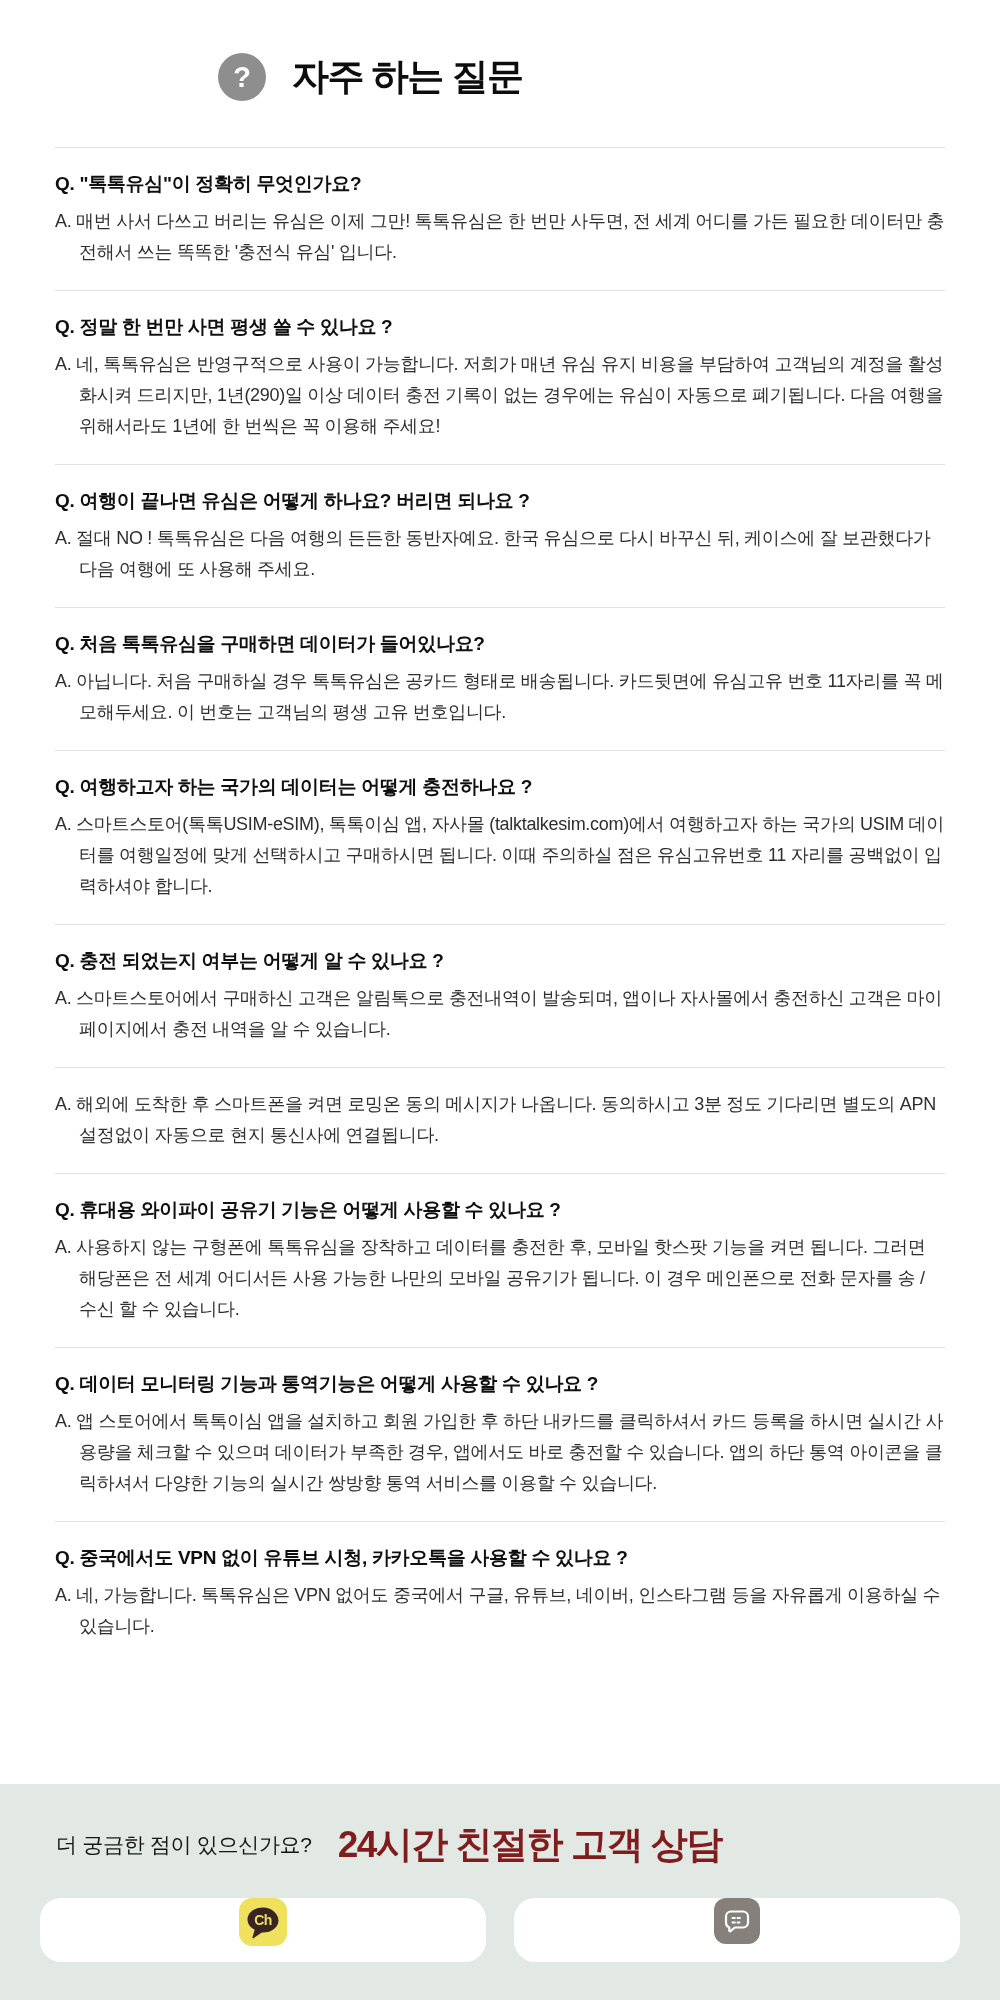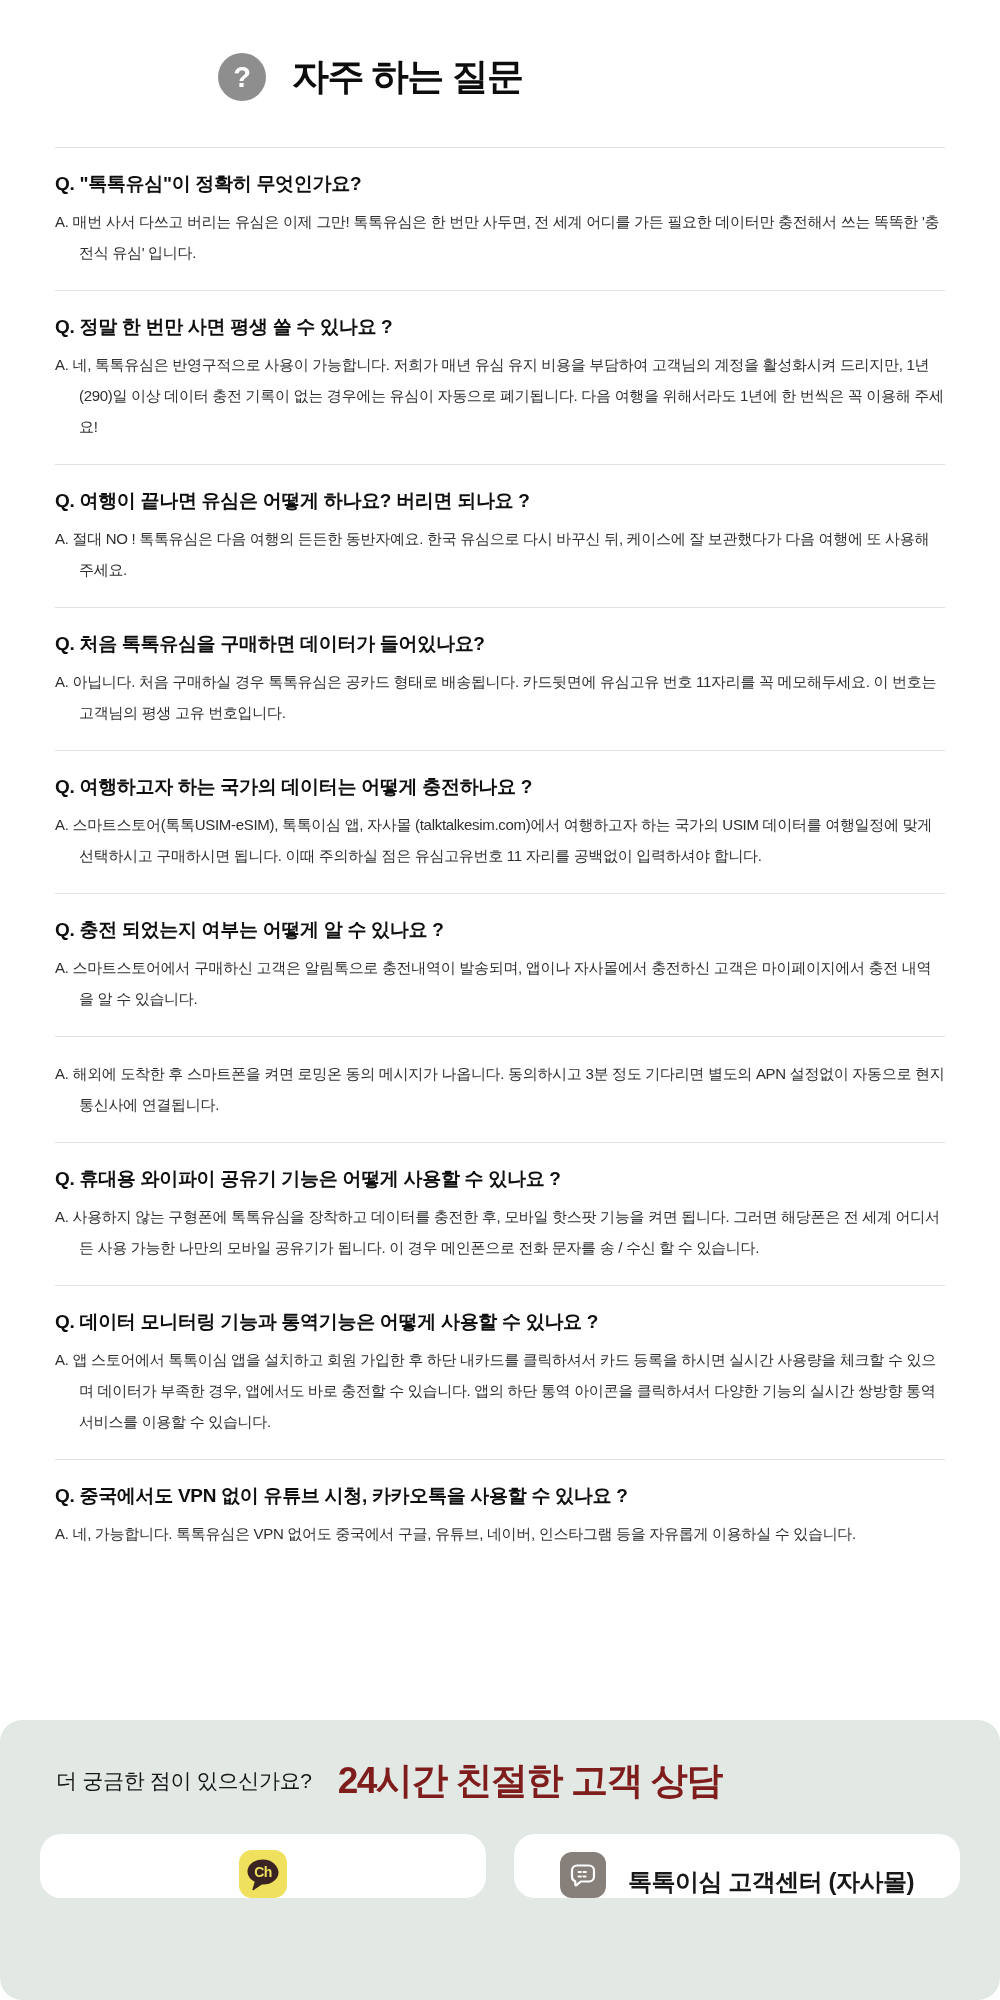--- a/index.html
+++ b/index.html
@@ -48,35 +48,34 @@
   .faq-item .q {
     font-size:19px;
     font-weight:700;
     line-height:30px;
     color:#0f0f0f;
     margin-bottom:7px;
     padding-left:27px;
     text-indent:-27px;
   }
   .faq-item .a {
-    font-size:15px;
+    font-size:18px;
     font-weight:400;
     line-height:31px;
     color:#2e2e2e;
     padding-left:24px;
     text-indent:-24px;
   }
 
   
   .contact {
     margin-top:auto;
-    height:280px;
+    height:216px;
     background:var(--accent_bg,#e2e9e5);
     padding:36px 40px 0 40px;
-    border-radius:22px;
   }
   .contact-row1 {
     display:flex;
     align-items:center;
     gap:26px;
     padding-left:16px;
   }
   .contact-sub {
     font-size:21px;
     font-weight:500;
@@ -94,21 +93,21 @@
     gap:28px;
     margin-top:28px;
   }
   .contact-btn {
     flex:1 1 0;
     height:64px;
     background:#ffffff;
     border:none;
     border-radius:21px;
     display:flex;
-    align-items:flex-end;
+    align-items:flex-start;
     justify-content:center;
     gap:22px;
     font-family:inherit;
     font-size:24px;
     font-weight:600;
     color:#181818;
     letter-spacing:-0.5px;
     cursor:pointer;
     padding:0 12px;
   }
@@ -190,17 +189,16 @@
       </svg>
     </button>
 
     <button class="contact-btn">
       <svg class="btn-icon" width="46" height="46" viewBox="0 0 46 46">
         <rect x="0" y="0" width="46" height="46" rx="12" style="fill:var(--support_icon_bg,#87807a)"></rect>
         <path d="M17 13.5h12a5 5 0 0 1 5 5v6a5 5 0 0 1-5 5h-8.2l-4.3 3.6c-.5.42-1.25.06-1.25-.58V29.3a5 5 0 0 1-3.25-4.8v-6a5 5 0 0 1 5-5z" fill="none" stroke="#ffffff" stroke-width="2.2" stroke-linejoin="round"></path>
         <line x1="18.5" y1="20" x2="28.5" y2="20" stroke="#ffffff" stroke-width="2" stroke-linecap="round" stroke-dasharray="2.4 2.6"></line>
         <line x1="18.5" y1="24.5" x2="25.5" y2="24.5" stroke="#ffffff" stroke-width="2" stroke-linecap="round" stroke-dasharray="2.4 2.6"></line>
       </svg>
-      <span>톡톡이심 고객센터 (자사몰)</span>
     </button>
 
   </div>
 </div>
 
 </body></html>

